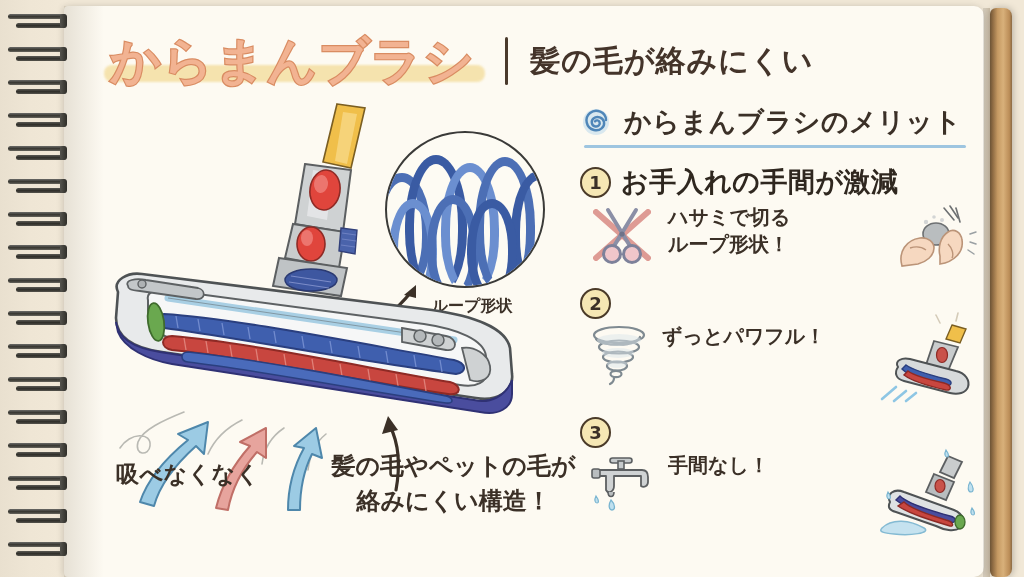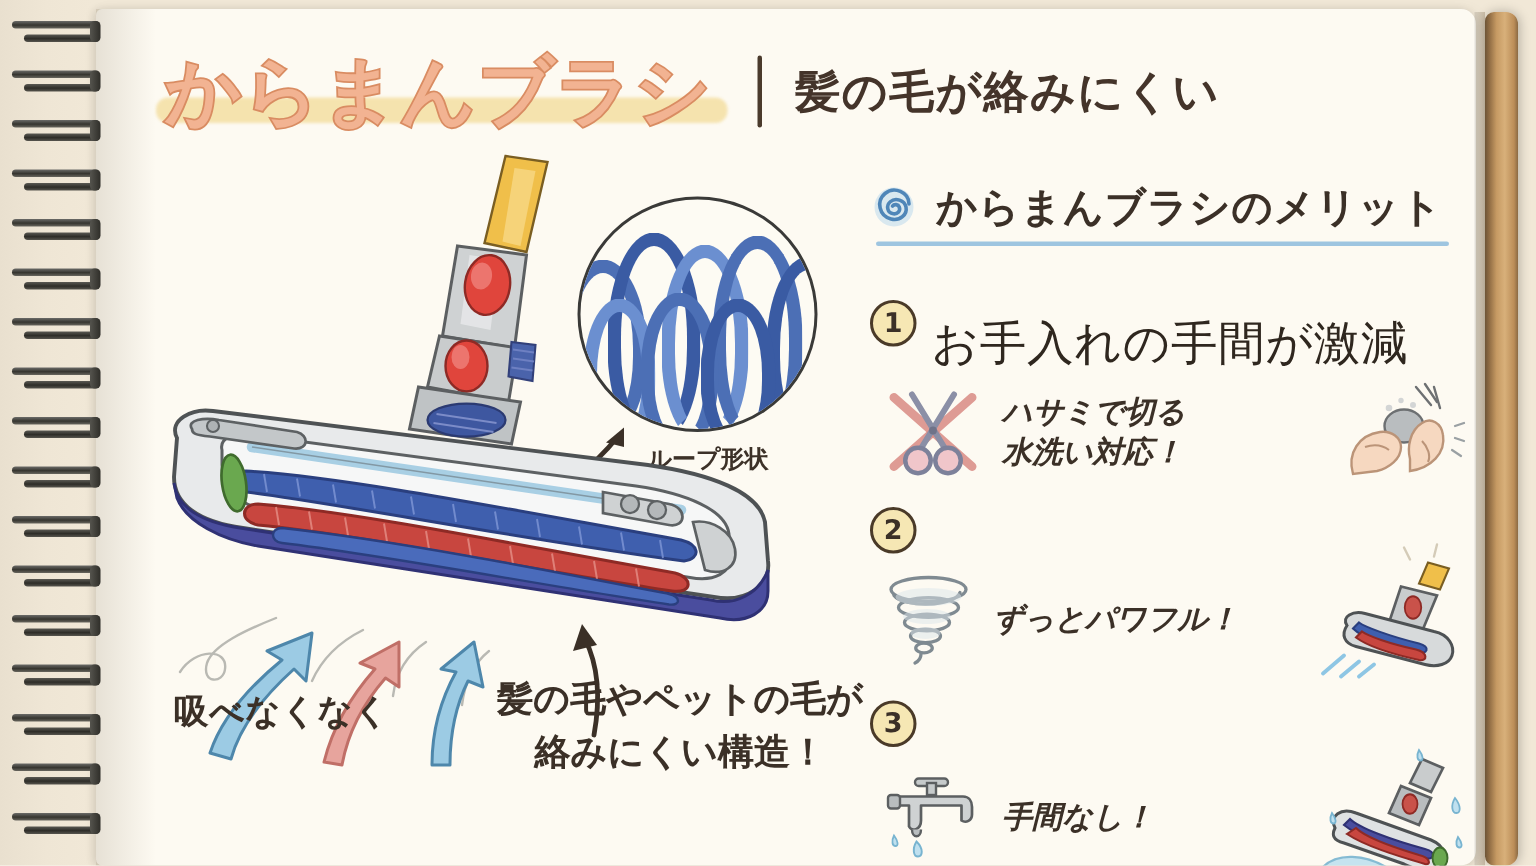--- a/index.html
+++ b/index.html
@@ -103,40 +103,40 @@
   .cap-text { position:absolute; font-weight:700; color:#3b3027; }
   #cap-left { left: 14px; top: 355px; font-size: 23px; letter-spacing:.5px; }
   #cap-right { left: 214px; top: 345px; font-size: 24px; line-height: 1.45; text-align:center; width: 275px;}
   #cap-right .hl { position:relative; display:inline-block; }
   #cap-right .hl::after{
     content:""; position:absolute; left:-3px; right:-3px; bottom:1px; height:9px;
     background:#f6e39c; opacity:.92; border-radius:5px; z-index:-1;
   }
 
   
-  #right-col { position: absolute; left: 580px; top: 120px; width: 400px; height: 450px; }
+  #right-col { position: absolute; left: 580px; top: 104px; width: 400px; height: 450px; }
   #merit-head { display:flex; align-items:center; gap:12px; position:relative; padding-bottom:8px;}
   #merit-underline { position:absolute; left:4px; right:14px; bottom:0; height:3px;
     background:#9ec5e0; border-radius:2px; }
   #merit-title { font-size: 27px; font-weight:700; color:#3b3027; letter-spacing:.5px;}
 
   .merit { position: relative; margin-top: 16px; }
   .merit-row { display:flex; align-items:center; gap:10px; }
   .num {
     width: 31px; height: 31px; min-width:31px; border-radius:50%;
     background:#f6e7b4; border:2.2px solid #4a3a28;
     display:flex; align-items:center; justify-content:center;
     font-size:18px; font-weight:700; color:#3b3027;
   }
-  .merit-title { position:relative; font-size:31px; font-weight:400; color:#2f271f; letter-spacing:.5px;margin-top:28px;}
+  .merit-title { position:relative; font-size:27px; font-weight:700; color:#2f271f; letter-spacing:.5px;}
   .merit-title::after{
     content:""; position:absolute; left:-4px; right:-6px; bottom:1px; height:10px;
     background:#f7e49c; opacity:.95; border-radius:5px; z-index:-1;
   }
-  .merit-body { display:flex; align-items:center; gap:10px; margin-top:4px; padding-left:6px;font-style:italic; }
+  .merit-body { display:flex; gap:10px; margin-top:4px; padding-left:6px; }
   .merit-sub { font-size:20px; font-weight:700; color:#3b3027; line-height:1.35; }
   .merit-ill { margin-left:auto; }
 
   svg { display:block; overflow: visible; }
 </style>
 </head>
 <body>
 
 <div id="notebook">
 
@@ -397,21 +397,21 @@
           <path d="M10 8 L 62 54" stroke="#d98b84" stroke-width="6" stroke-linecap="round" opacity=".85"></path>
           <path d="M62 8 L 10 54" stroke="#d98b84" stroke-width="6" stroke-linecap="round" opacity=".85"></path>
           <path d="M22 6 L 44 42" stroke="#8b8fa6" stroke-width="4" stroke-linecap="round" fill="none"></path>
           <path d="M50 6 L 28 42" stroke="#8b8fa6" stroke-width="4" stroke-linecap="round" fill="none"></path>
           <circle cx="26" cy="50" r="8.5" fill="#f0c6ca" stroke="#7d819a" stroke-width="3"></circle>
           <circle cx="46" cy="50" r="8.5" fill="#f0c6ca" stroke="#7d819a" stroke-width="3"></circle>
           <circle cx="36" cy="30" r="2.6" fill="#6f7389"></circle>
         </svg>
         <div class="merit-sub">
           <span>ハサミで切る</span><br>
-          <span>水洗い対応！</span>
+          <span>ループ形状！</span>
         </div>
         <svg class="merit-ill" width="92" height="68" viewBox="0 0 92 68">
           <g fill="#c9ccce" stroke="#6d7072" stroke-width="1.6">
             <path d="M56 4 L 66 16" stroke-linecap="round" fill="none"></path>
             <path d="M62 2 L 70 14" stroke-linecap="round" fill="none"></path>
             <path d="M68 4 L 72 18" stroke-linecap="round" fill="none"></path>
           </g>
           <ellipse cx="48" cy="30" rx="13" ry="11" fill="#b9bdbf" stroke="#6d7072" stroke-width="1.6"></ellipse>
           <g fill="#f6d8c0" stroke="#bb9478" stroke-width="1.6">
             <path d="M14 62 C 10 48, 18 36, 32 34 C 40 33, 46 38, 46 44 C 46 52, 38 58, 30 60 Z"></path>

